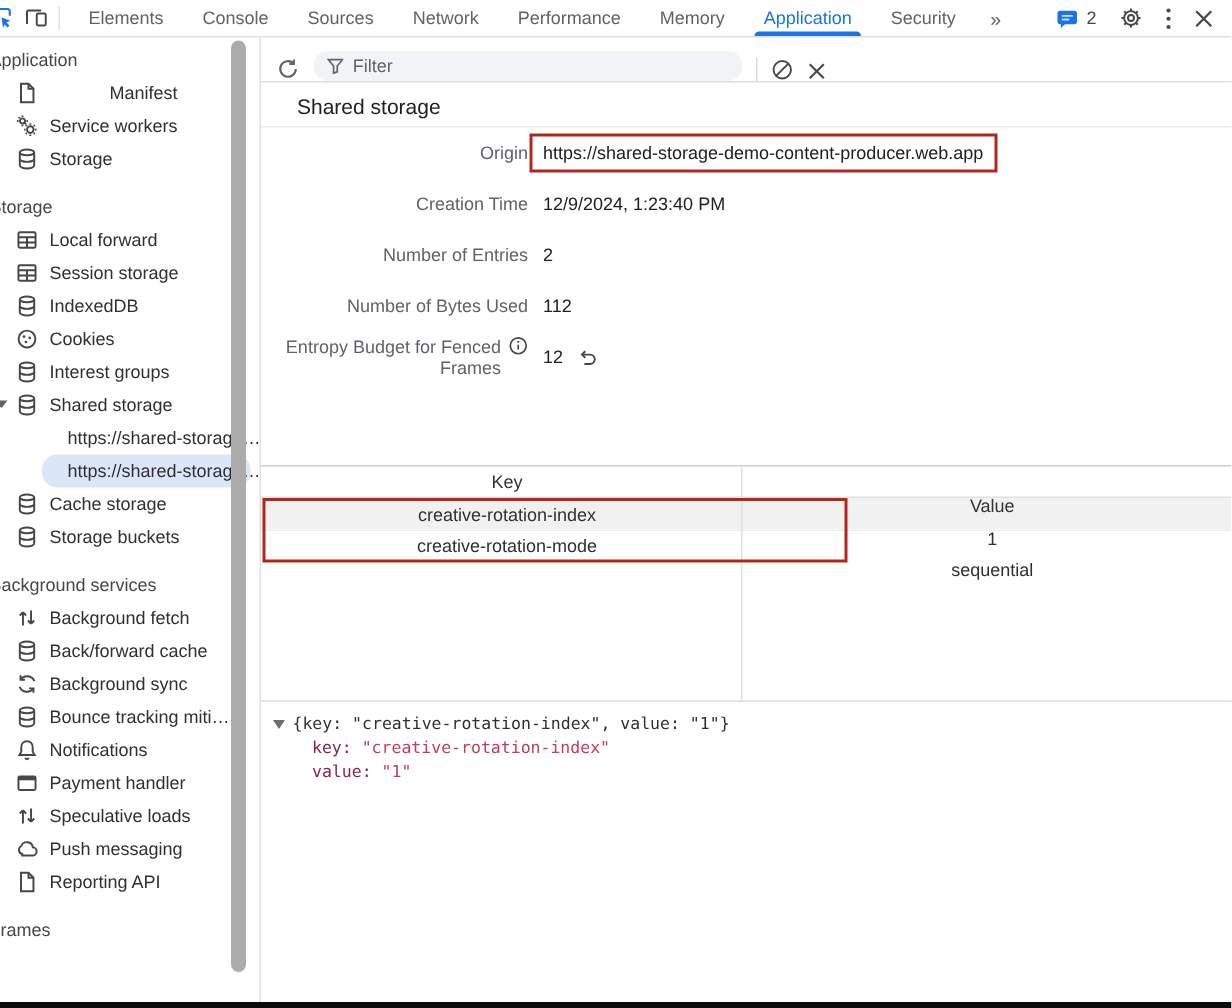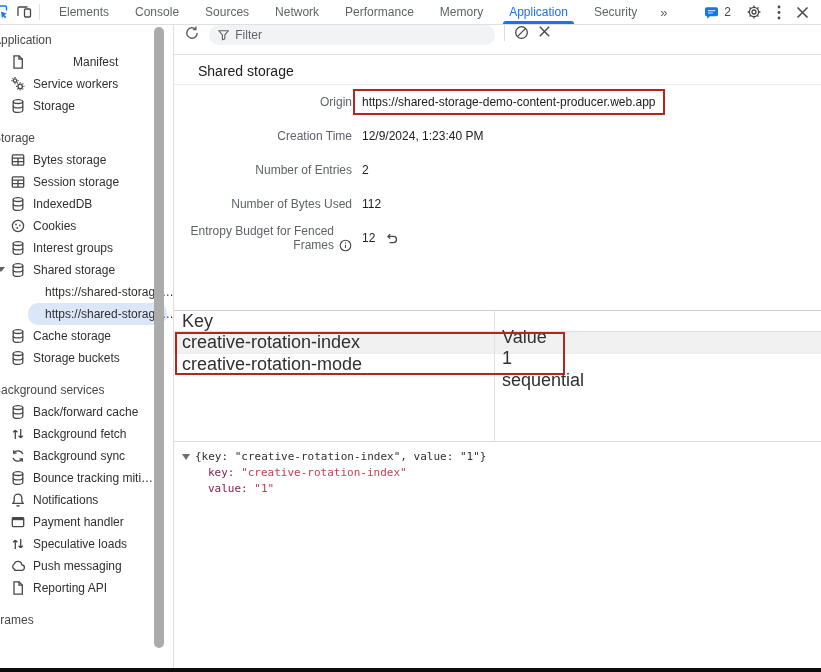--- a/index.html
+++ b/index.html
@@ -90,21 +90,21 @@
     position: absolute; left: 154px; top: 2px;
     width: 10px; height: 621px;
     border-radius: 5px; background: #ababab;
   }
 
   
   .main { flex: 1; display: flex; flex-direction: column; min-width: 0; }
 
   .panel-toolbar {
     height: 30px; flex: none;
-    display: flex; align-items: flex-start;
+    display: flex; align-items: flex-end;
     padding: 0 10px; gap: 9px;
     border-bottom: 1px solid #e0e0e0;
   }
   .filter-pill {
     width: 286px; height: 20px;
     background: #f1f3f4; border-radius: 10px;
     display: flex; align-items: center; gap: 6px;
     padding: 0 9px;
   }
   .filter-pill input {
@@ -119,38 +119,39 @@
   .report-title {
     height: 30px; line-height: 32px;
     padding-left: 24px;
     font-size: 14px; font-weight: 500; color: #202124;
     border-bottom: 1px solid #ececec;
   }
   .fields { padding-top: 0; }
   .field-row { height: 34px; display: flex; align-items: center; }
   .field-label {
     width: 178px; flex: none;
-    display: flex; justify-content: flex-end; align-items: flex-end; gap: 5px;
+    display: flex; justify-content: flex-end; align-items: flex-start; gap: 5px;
     color: #5f6368; text-align: right;
   }
   .field-value { margin-left: 10px; color: #202124; display: flex; align-items: center; gap: 9px; }
   .annotated {
     border: 2px solid #b3261e;
     padding: 4px 7px;
     position: relative; left: -9px;
   }
   .info-icon, .reset-icon { color: #474747; display: inline-flex; }
 
   
   .grid {
-    height: 132px; flex: none;
+    height: 158px; flex: none;
     border-top: 1px solid #cfcfcf;
     border-bottom: 1px solid #dadce0;
     position: relative;
-    font-size: 18px;
+    font-size: 12px;
+    text-align: center;
   }
   .grid-col-divider { position: absolute; left: 320px; top: 0; bottom: 0; width: 1px; background: #e0e0e0; z-index: 1; }
   .grid-row { height: 21px; display: flex; align-items: center; }
   .grid-row.header { border-bottom: 1px solid #e0e0e0; color: #333; }
   .grid-row.r0 { background: #f1f1f1; }
   .grid-row.r1 { background: #fff; border-top: 1px solid #ededed; }
   .cell-key { width: 320px; flex: none; padding-left: 8px; overflow: hidden; white-space: nowrap; }
   .cell-val { flex: 1; padding-left: 8px; overflow: hidden; white-space: nowrap; margin-top: 32px; }
   .grid-annotation {
     position: absolute; left: 1px; top: 21px;
@@ -278,21 +279,21 @@
       </div>
       <div class="sb-section">
         <div class="sb-header">Storage</div>
         <div class="sb-item">
           <span class="sb-icon">
             <svg width="16" height="16" viewBox="0 0 16 16" stroke="#474747" stroke-width="1.3" fill="none">
               <rect x="2.3" y="2.8" width="11.4" height="10.4" rx="1"></rect>
               <path d="M2.3 6.2h11.4M8 6.2v7M2.3 9.7h11.4"></path>
             </svg>
           </span>
-          <div style="display: inline;">Bytes storage</div>
+          <div style="display: inline;">Local forward</div>
         </div>
         <div class="sb-item">
           <span class="sb-icon">
             <svg width="16" height="16" viewBox="0 0 16 16" stroke="#474747" stroke-width="1.3" fill="none">
               <rect x="2.3" y="2.8" width="11.4" height="10.4" rx="1"></rect>
               <path d="M2.3 6.2h11.4M8 6.2v7M2.3 9.7h11.4"></path>
             </svg>
           </span>
           <div style="display: inline;">Session storage</div>
         </div>
@@ -363,34 +364,34 @@
             </svg>
           </span>
           <div style="display: inline;">Storage buckets</div>
         </div>
       </div>
       <div class="sb-section">
         <div class="sb-header">Background services</div>
         <div class="sb-item">
           <span class="sb-icon">
             <svg width="16" height="16" viewBox="0 0 16 16" stroke="#474747" stroke-width="1.3" fill="none">
+              <path d="M5.3 13V4.4M5.3 4.2 3.2 6.3M5.3 4.2l2.1 2.1M10.7 3v8.6M10.7 11.8l-2.1-2.1M10.7 11.8l2.1-2.1"></path>
+            </svg>
+          </span>
+          <div style="display: inline;">Background fetch</div>
+        </div>
+        <div class="sb-item">
+          <span class="sb-icon">
+            <svg width="16" height="16" viewBox="0 0 16 16" stroke="#474747" stroke-width="1.3" fill="none">
               <ellipse cx="8" cy="3.6" rx="4.8" ry="1.9"></ellipse>
               <path d="M3.2 3.6v8.8c0 1 2.1 1.9 4.8 1.9s4.8-.9 4.8-1.9V3.6"></path>
               <path d="M3.2 8c0 1 2.1 1.9 4.8 1.9S12.8 9 12.8 8"></path>
             </svg>
           </span>
           <div style="display: inline;">Back/forward cache</div>
-        </div>
-        <div class="sb-item">
-          <span class="sb-icon">
-            <svg width="16" height="16" viewBox="0 0 16 16" stroke="#474747" stroke-width="1.3" fill="none">
-              <path d="M5.3 13V4.4M5.3 4.2 3.2 6.3M5.3 4.2l2.1 2.1M10.7 3v8.6M10.7 11.8l-2.1-2.1M10.7 11.8l2.1-2.1"></path>
-            </svg>
-          </span>
-          <div style="display: inline;">Background fetch</div>
         </div>
         <div class="sb-item">
           <span class="sb-icon">
             <svg width="16" height="16" viewBox="0 0 16 16" stroke="#474747" stroke-width="1.3" fill="none">
               <path d="M12.9 6.1A5.3 5.3 0 0 0 3.7 5"></path>
               <path d="M3.7 2.2v2.9h2.9"></path>
               <path d="M3.1 9.9A5.3 5.3 0 0 0 12.3 11"></path>
               <path d="M12.3 13.8v-2.9H9.4"></path>
             </svg>
           </span>

